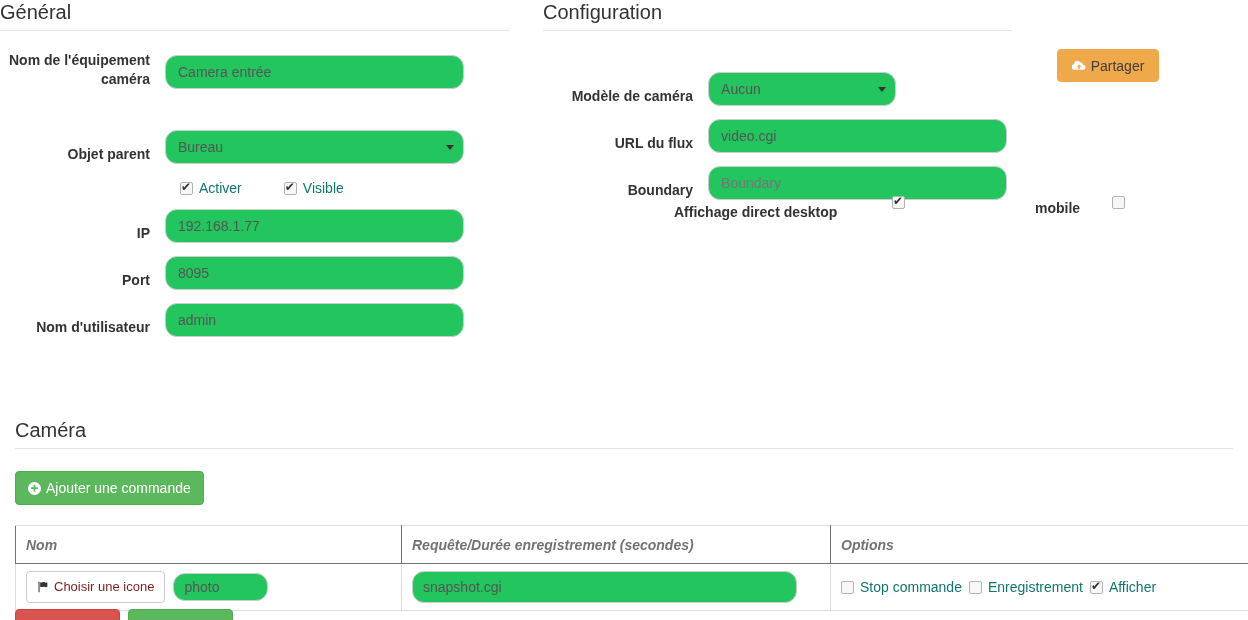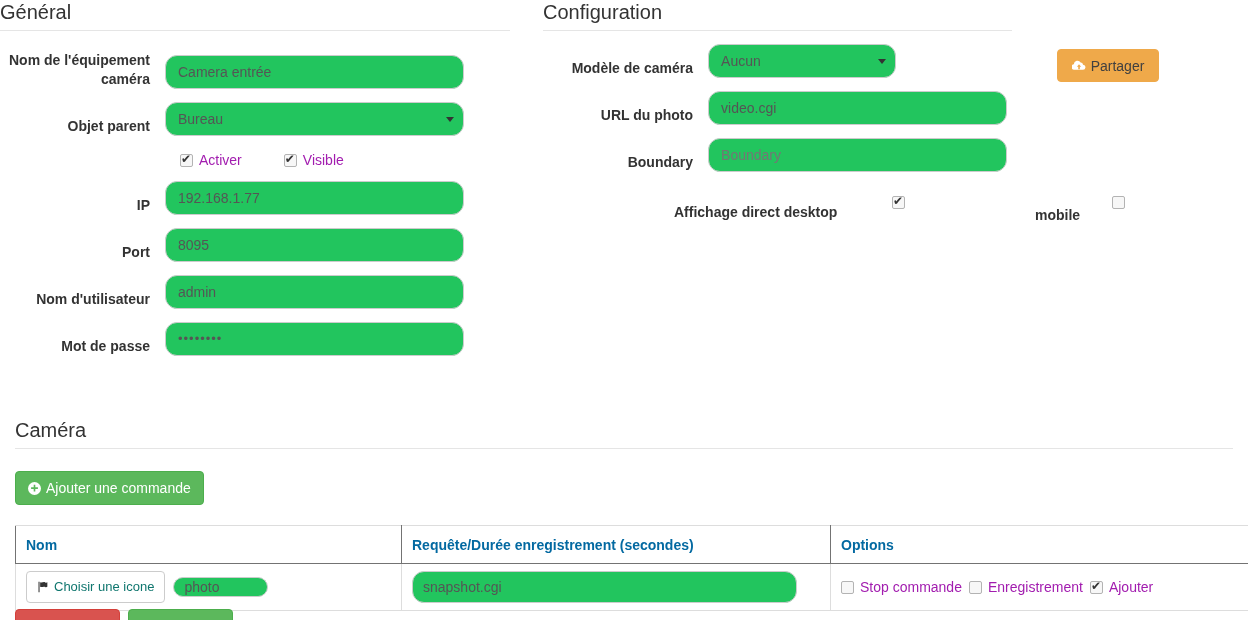--- a/index.html
+++ b/index.html
@@ -93,20 +93,21 @@
   .input-name { width: 299px; }
   .input-ip, .input-port, .input-user, .input-pass { width: 299px; }
   .select-parent { width: 299px; }
   .input-url { width: 299px; }
   .input-boundary { width: 299px; }
 
   
   .select-box {
     position: relative;
     display: inline-block;
+    margin-top: 28px;
   }
   .select-box .control {
     padding-right: 26px;
     width: 100%;
   }
   .caret {
     position: absolute;
     right: 10px;
     top: 50%;
     margin-top: -2px;
@@ -151,21 +152,21 @@
     color: #333333;
     font-family: "DejaVu Sans", sans-serif;
   }
   .chk-inline {
     display: inline-flex;
     align-items: center;
     gap: 6px;
   }
   .chk-inline .chk-label {
     font-size: 14px;
-    color: #a21caf;
+    color: #0f766e;
   }
 
   .toggles-row {
     display: flex;
     margin-top: 16px;
     padding-left: 180px;
     gap: 42px;
   }
 
   
@@ -195,21 +196,21 @@
     color: #ffffff;
   }
   .btn-danger {
     background: #d9534f;
     border-color: #d43f3a;
     color: #ffffff;
   }
   .btn-default {
     background: #ffffff;
     border-color: #cccccc;
-    color: #0f766e;
+    color: #7f1d1d;
   }
   .btn-partager {
     position: absolute;
     left: 1057px;
     top: 49px;
     height: 33px;
     width: 102px;
     font-size: 14px;
   }
   .icon-svg { display: inline-block; vertical-align: middle; }
@@ -222,21 +223,21 @@
     width: 580px;
     height: 34px;
   }
   .display-row .lbl {
     position: absolute;
     font-weight: bold;
     font-size: 14px;
     color: #333333;
   }
   .lbl-desktop { left: 6px; top: 8px; }
-  .lbl-mobile  { left: 367px; top: 11px; }
+  .lbl-mobile  { left: 367px; top: 4px; }
   .chk-desktop { position: absolute; left: 224px; top: 0px; }
   .chk-mobile  { position: absolute; left: 444px; top: 0px; }
 
   
   .camera-section {
     position: absolute;
     top: 418px;
     left: 0;
     width: 1248px;
     padding: 0 15px;
@@ -253,27 +254,28 @@
   table.cmd-table {
     margin-top: 20px;
     width: 1233px;
     border-collapse: collapse;
     table-layout: fixed;
     font-size: 14px;
   }
   table.cmd-table th {
     text-align: left;
     font-weight: bold;
-    color: #0369a1;
+    color: #737373;
     border: 1px solid #737373;
     border-top: 1px solid #dddddd;
     padding: 8px 10px;
     height: 21px;
     vertical-align: middle;
     background: #ffffff;
+    font-style: italic;
   }
   table.cmd-table td {
     border: 1px solid #dddddd;
     padding: 7px 10px;
     vertical-align: middle;
     background: #ffffff;
   }
   .col-nom { width: 365px; }
   .col-req { width: 408px; }
   .col-opt { width: 412px; }
@@ -283,21 +285,21 @@
     align-items: center;
     gap: 8px;
   }
   .btn-icone {
     height: 32px;
     padding: 5px 10px;
     font-size: 13px;
   }
   .input-photo {
     width: 95px;
-    height: 20px;
+    height: 28px;
     padding: 5px 10px;
   }
   .input-snapshot {
     width: 385px;
     height: 32px;
     padding: 5px 10px;
   }
   .opts {
     display: flex;
     align-items: center;
@@ -363,39 +365,35 @@
       <div class="form-row">
         <div class="form-label">Port</div>
         <input class="control input-port" type="text" value="8095" style="">
       </div>
 
       <div class="form-row">
         <div class="form-label">Nom d'utilisateur</div>
         <input class="control input-user" type="text" value="admin" style="">
       </div>
 
-      <div class="form-row">
-        <div class="form-label">Mot de passe</div>
-        <div class="control input-pass pass-dots">••••••••</div>
-      </div>
     </div>
 
     <div class="col col-right">
       <div class="legend">Configuration</div>
 
       <div class="form-row">
         <div class="form-label">Modèle de caméra</div>
         <div class="select-box select-model">
           <div class="control">Aucun</div>
           <span class="caret"></span>
         </div>
       </div>
 
       <div class="form-row">
-        <div class="form-label">URL du photo</div>
+        <div class="form-label">URL du flux</div>
         <input class="control input-url" type="text" value="video.cgi" style="">
       </div>
 
       <div class="form-row">
         <div class="form-label">Boundary</div>
         <input class="control input-boundary" type="text" placeholder="Boundary" style="">
       </div>
     </div>
   </div>
 
@@ -456,21 +454,21 @@
               <label class="chk-inline">
                 <input type="checkbox" class="chk" style="">
                 <span class="chk-label">Stop commande</span>
               </label>
               <label class="chk-inline">
                 <input type="checkbox" class="chk" style="">
                 <span class="chk-label">Enregistrement</span>
               </label>
               <label class="chk-inline">
                 <input type="checkbox" class="chk checked" checked="" style="">
-                <span class="chk-label">Ajouter</span>
+                <span class="chk-label">Afficher</span>
               </label>
             </div>
           </td>
 
         </tr>
       </tbody>
     </table>
   </div>
 
   <div class="bottom-actions">

